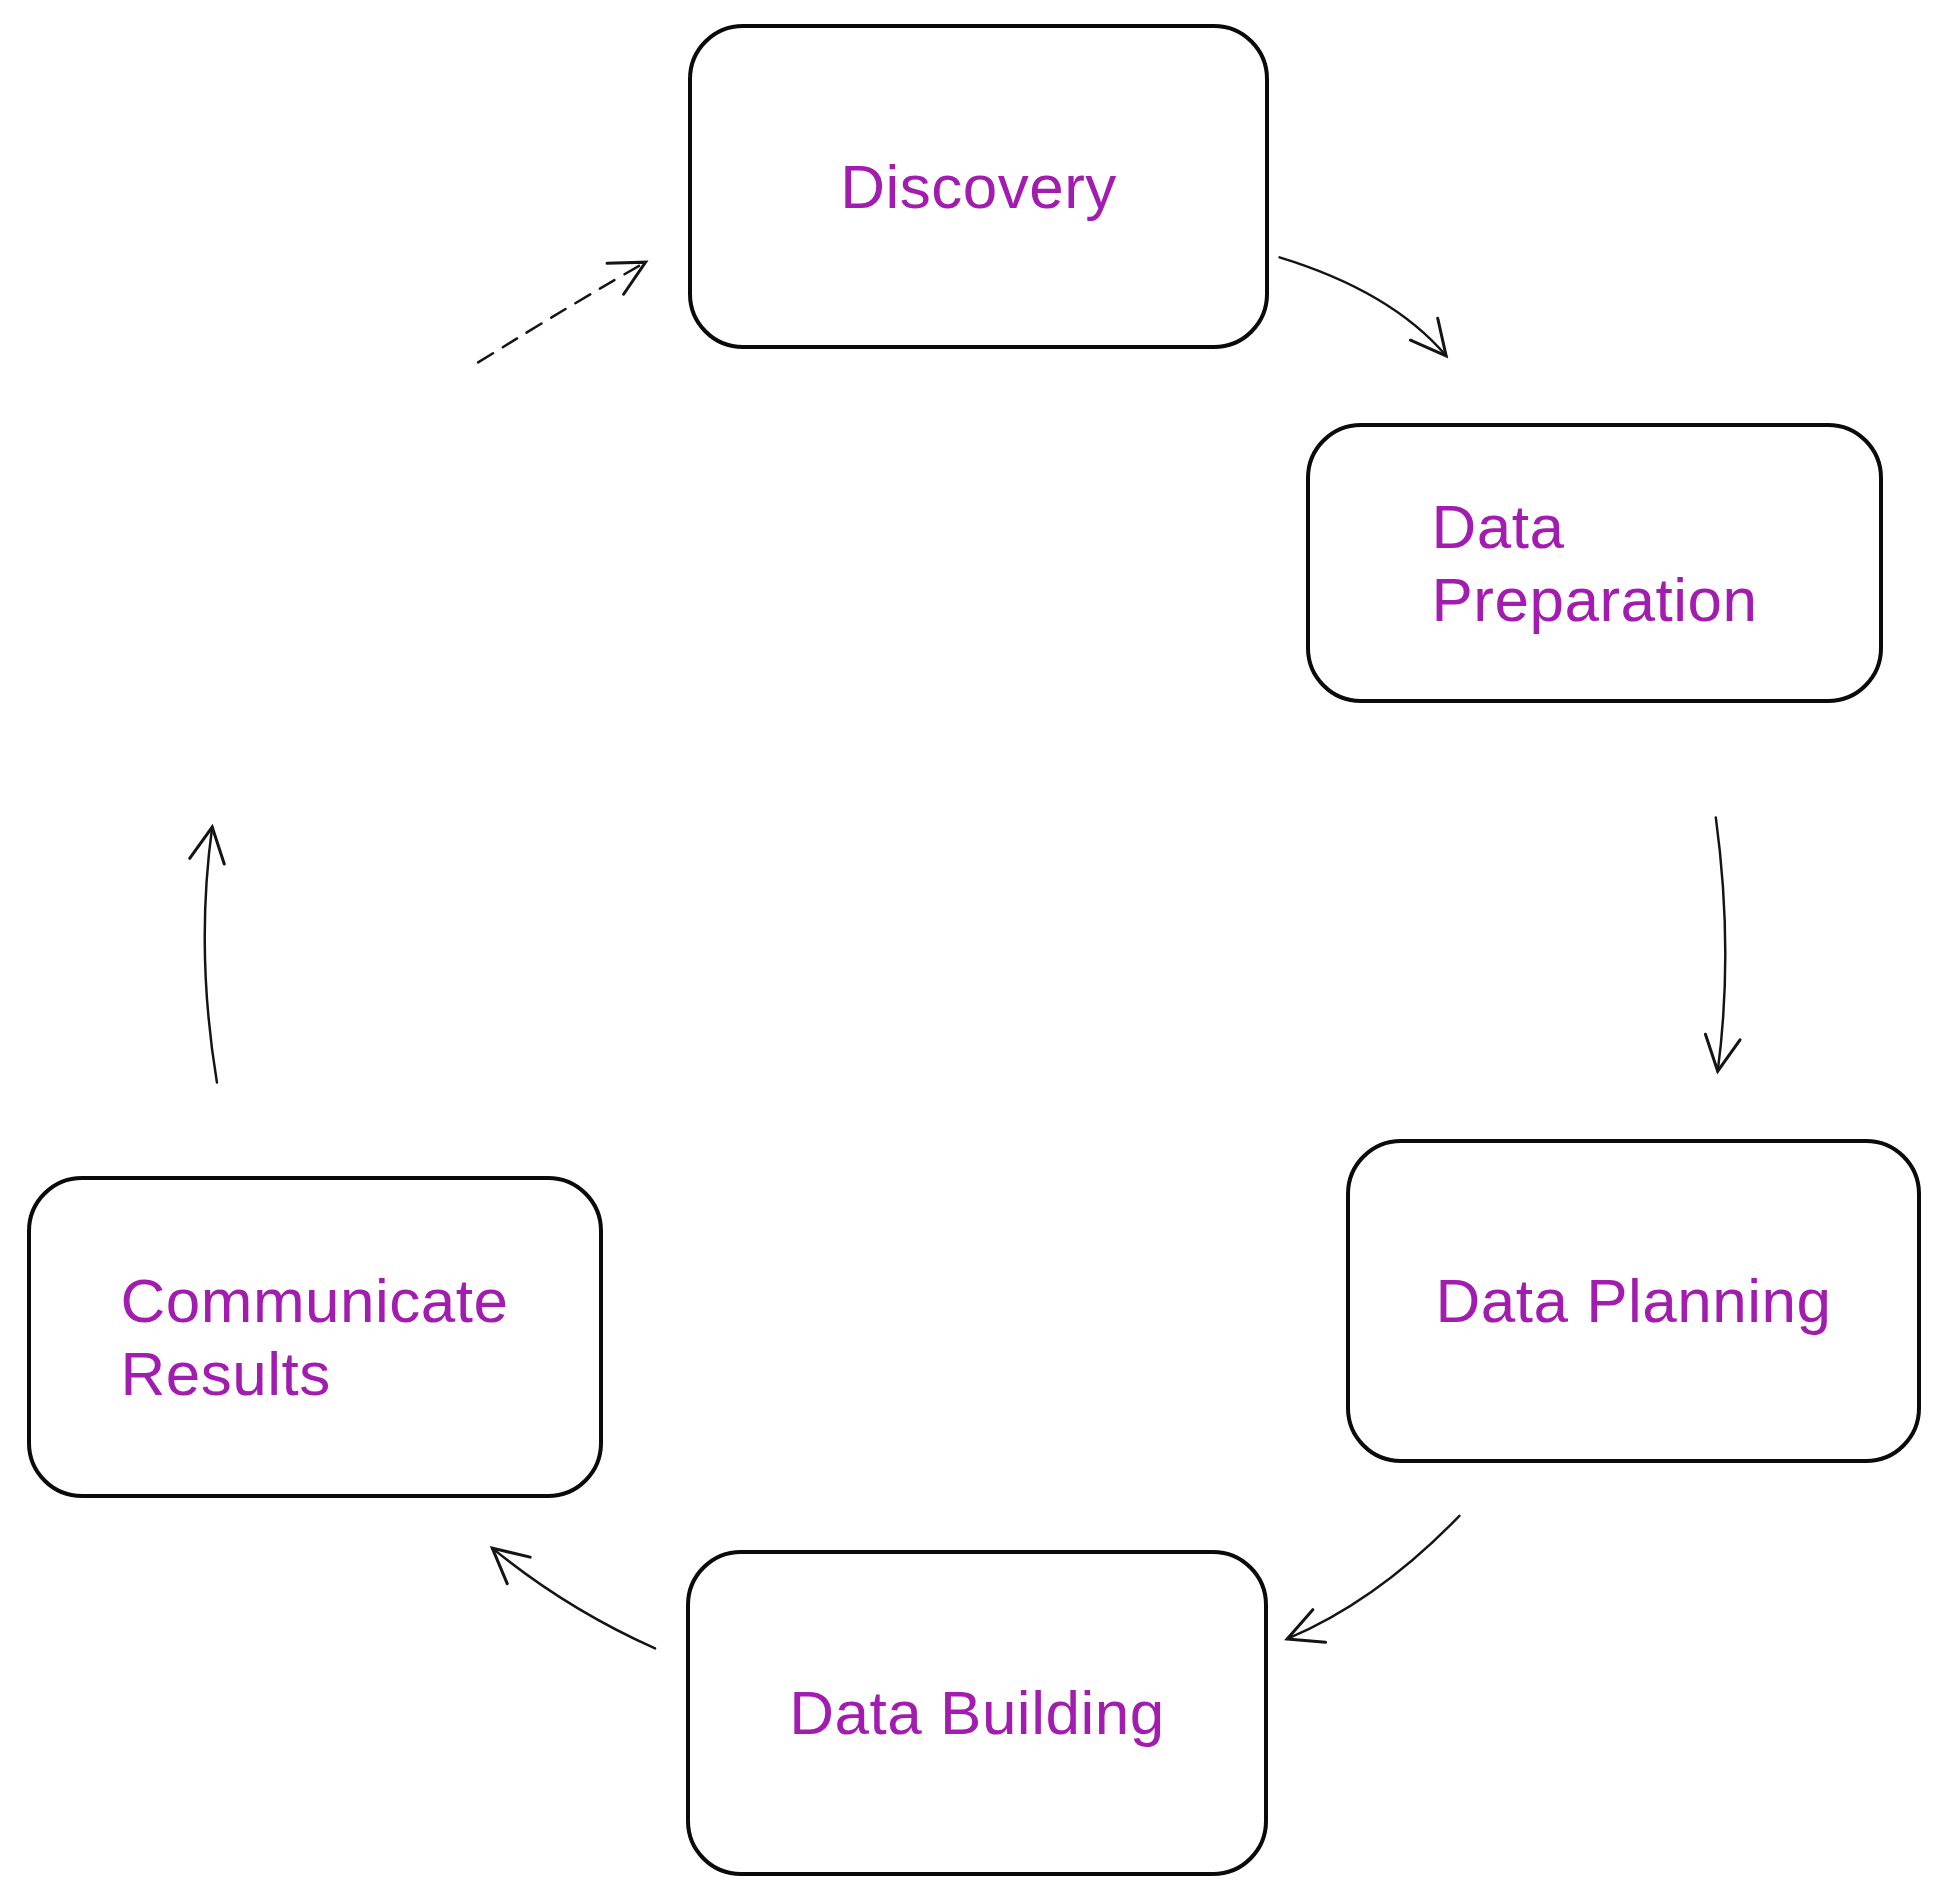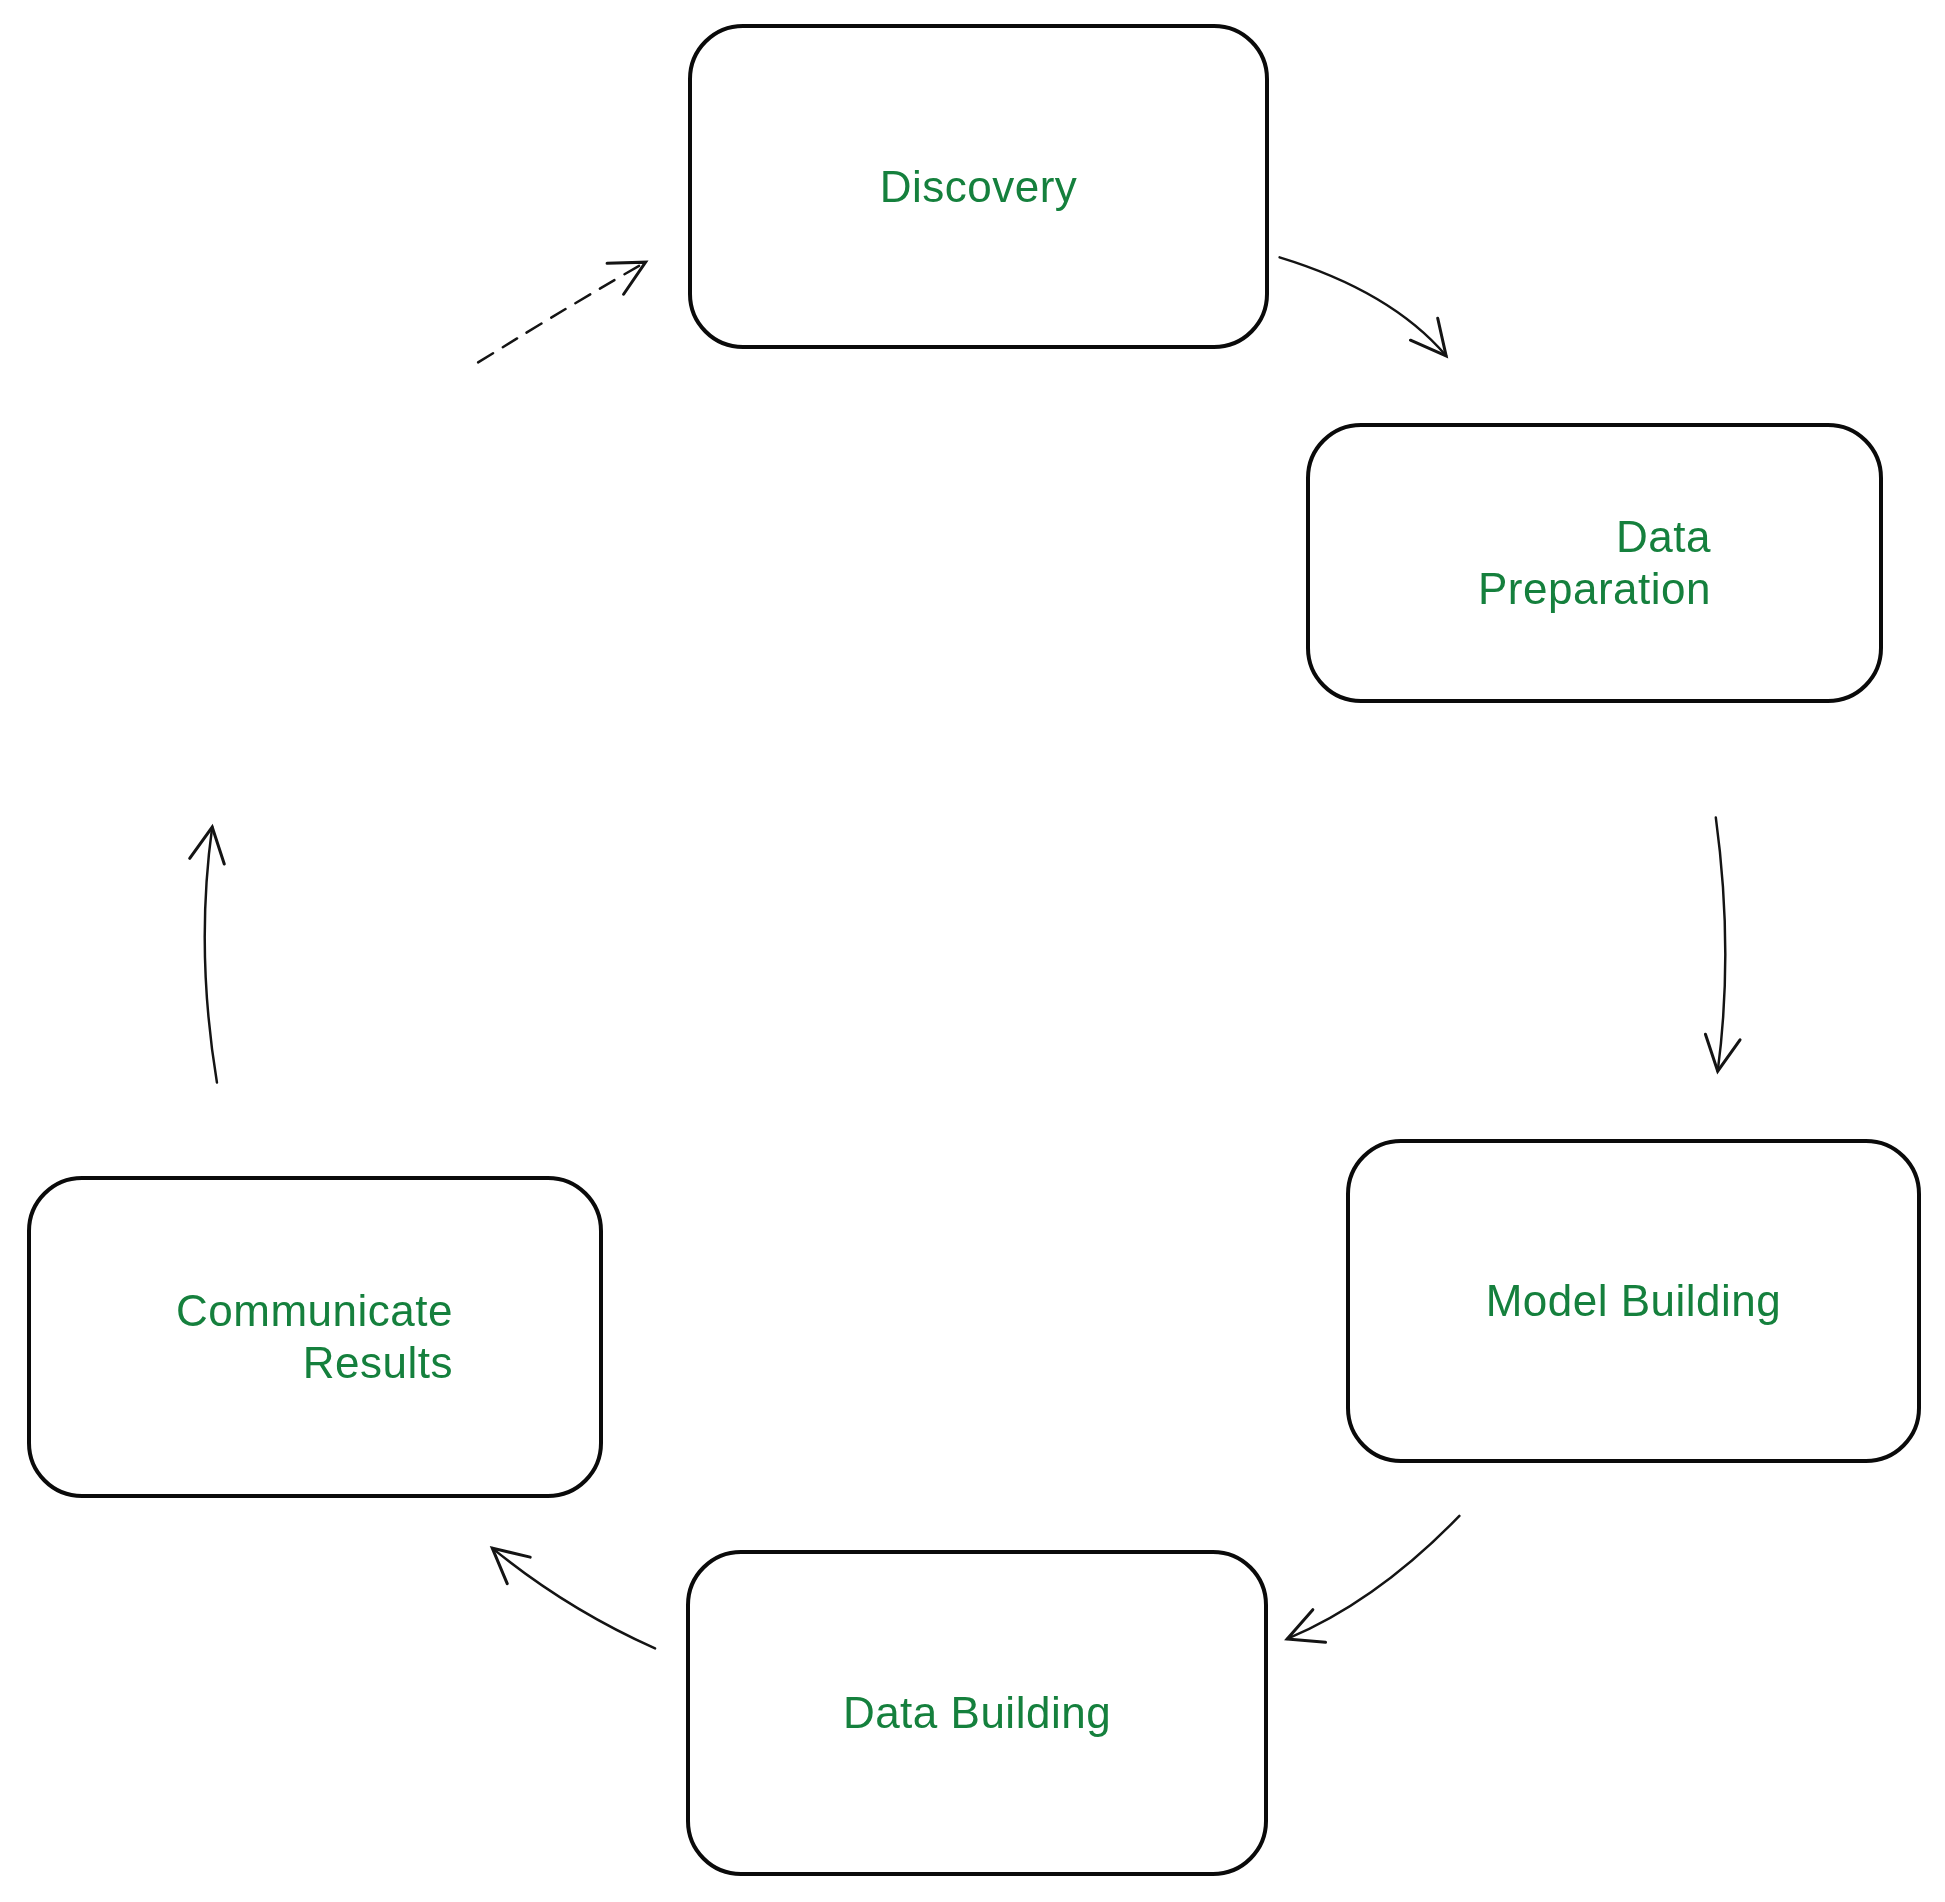--- a/index.html
+++ b/index.html
@@ -26,24 +26,24 @@
     position: absolute;
     box-sizing: border-box;
     background: #ffffff;
     border: 4.7px solid #0a0a0a;
     border-radius: 55px;
     display: flex;
     align-items: center;
     justify-content: center;
   }
   .node-label {
-    font-size: 44px;
+    font-size: 62px;
     line-height: 1.18;
-    color: #15803d;
-    text-align: right;
+    color: #a21caf;
+    text-align: left;
     white-space: pre-line;
     letter-spacing: 0.5px;
   }
   
   #node-discovery            { left: 688px;  top: 24px;   width: 581px; height: 325px; }
   #node-data-preparation     { left: 1306px; top: 423px;  width: 577px; height: 280px; }
   #node-model-planning       { left: 1346px; top: 1139px; width: 575px; height: 324px; }
   #node-model-building       { left: 686px;  top: 1550px; width: 582px; height: 326px; }
   #node-communicate-results  { left: 26.5px;   top: 1176px; width: 576px; height: 322px; }
   #node-operationalize       { left: 26.5px;   top: 425px;  width: 579px; height: 323px; }
@@ -86,21 +86,21 @@
   <div class="node" id="node-discovery">
     <span class="node-label">Discovery</span>
   </div>
 
   <div class="node" id="node-data-preparation">
     <span class="node-label">Data
 Preparation</span>
   </div>
 
   <div class="node" id="node-model-planning">
-    <span class="node-label">Model Building</span>
+    <span class="node-label">Data Planning</span>
   </div>
 
   <div class="node" id="node-model-building">
     <span class="node-label">Data Building</span>
   </div>
 
   <div class="node" id="node-communicate-results">
     <span class="node-label">Communicate
 Results</span>
   </div>

